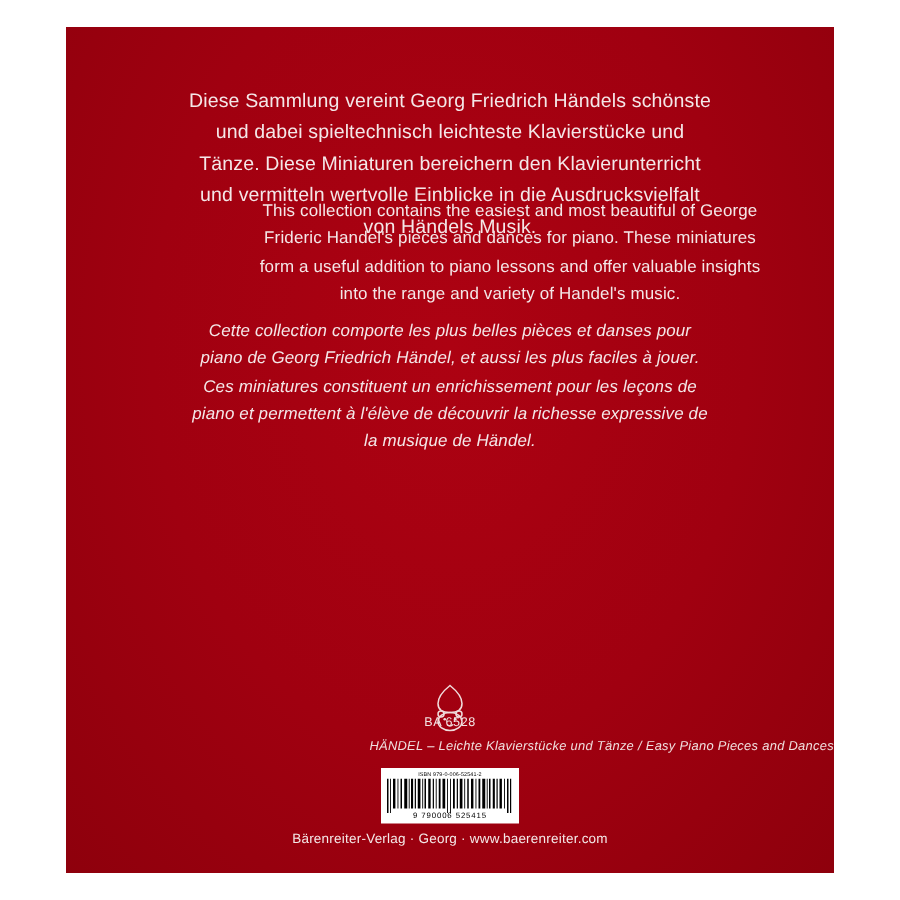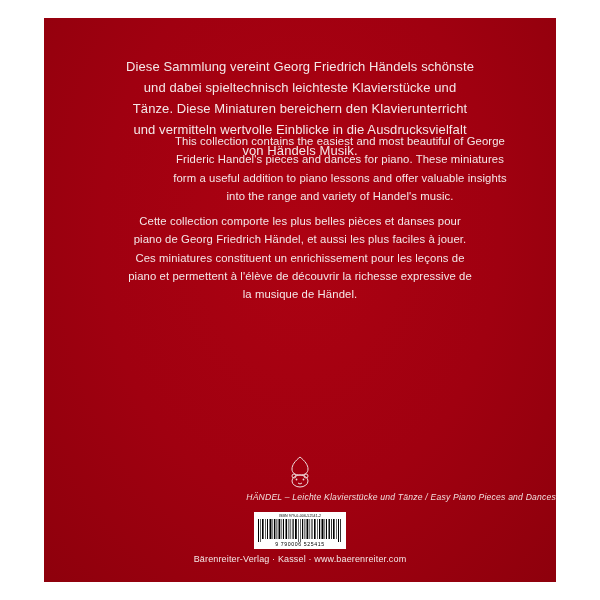--- a/index.html
+++ b/index.html
@@ -54,20 +54,21 @@
   .para.en {
     width: 344px;
     font-size: 11.3px;
     text-align: center;
     font-style: normal;
   }
   .para.fr {
     width: 350px;
     font-size: 11.3px;
     text-align: center;
+    font-style: italic;
   }
   .block-de { top: 38px; }
   .block-en { top: 114px; padding-left: 40px; }
   .block-fr { top: 194px; }
 
   
   .logo-wrap {
     position: absolute;
     left: 0;
     width: 100%;
@@ -178,20 +179,21 @@
             <circle cx="11.5" cy="23.5" r="0.9" fill="#f0dcdc" stroke="none"></circle>
             <circle cx="18.5" cy="23.5" r="0.9" fill="#f0dcdc" stroke="none"></circle>
             <path d="M13 27 q2 2 4 0"></path>
             <circle cx="9" cy="20" r="2"></circle>
             <circle cx="21" cy="20" r="2"></circle>
           </g>
         </svg>
       </span>
     </div>
 
+    <div class="order-no">BA 6528</div>
 
     <div class="series-line">
       <span class="italic">HÄNDEL – Leichte Klavierstücke und Tänze / Easy Piano Pieces and Dances</span>
     </div>
 
     <div class="barcode-wrap">
       <div class="barcode-top">ISBN 979-0-006-52541-2</div>
       <svg class="bars" viewBox="0 0 86 23" preserveAspectRatio="none">
         <g fill="#000000">
           <rect x="1" y="0" width="1" height="23"></rect>
@@ -228,16 +230,16 @@
           <rect x="74" y="0" width="0.8" height="20"></rect>
           <rect x="76" y="0" width="1.6" height="20"></rect>
           <rect x="79" y="0" width="0.6" height="20"></rect>
           <rect x="81" y="0" width="1" height="23"></rect>
           <rect x="83" y="0" width="0.8" height="23"></rect>
         </g>
       </svg>
       <div class="barcode-bottom">9 790006 525415</div>
     </div>
 
-    <div class="footer-line">Bärenreiter-Verlag · Kassel · www.baerenreiter.com</div>
+    <div class="footer-line">Bärenreiter-Verlag · Georg · www.baerenreiter.com</div>
 
   </div>
 </div>
 
 </body></html>

